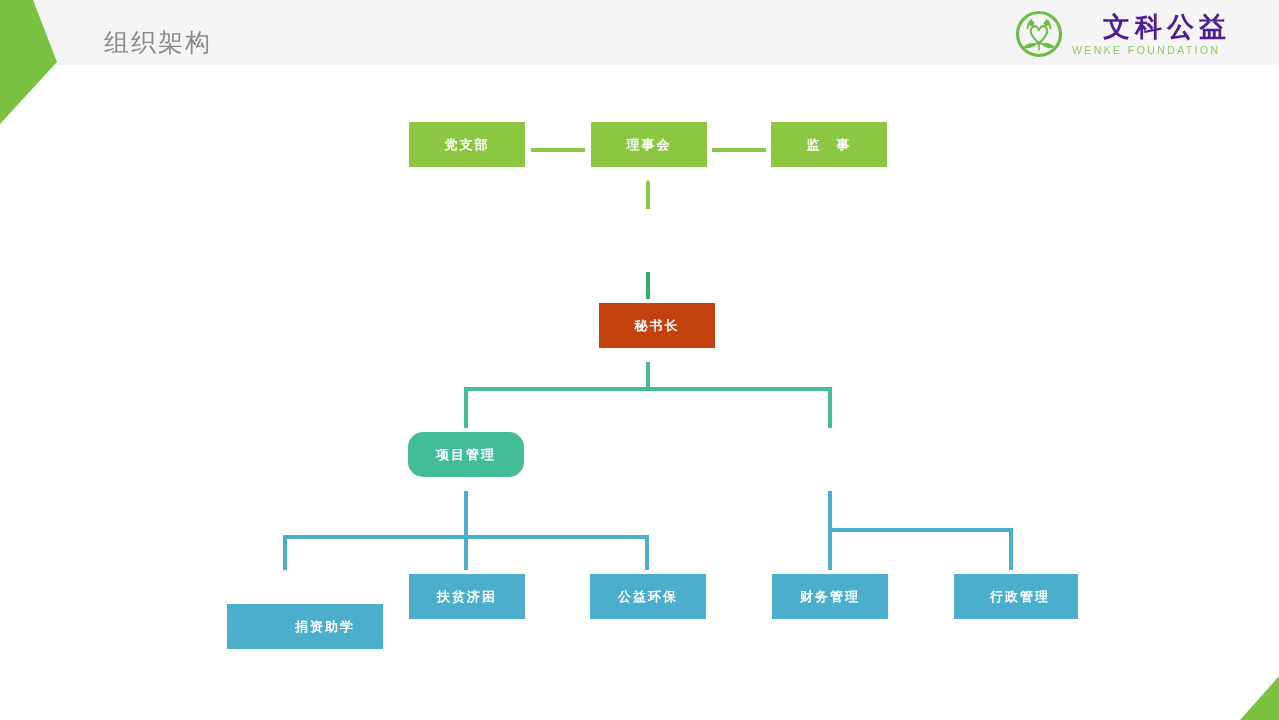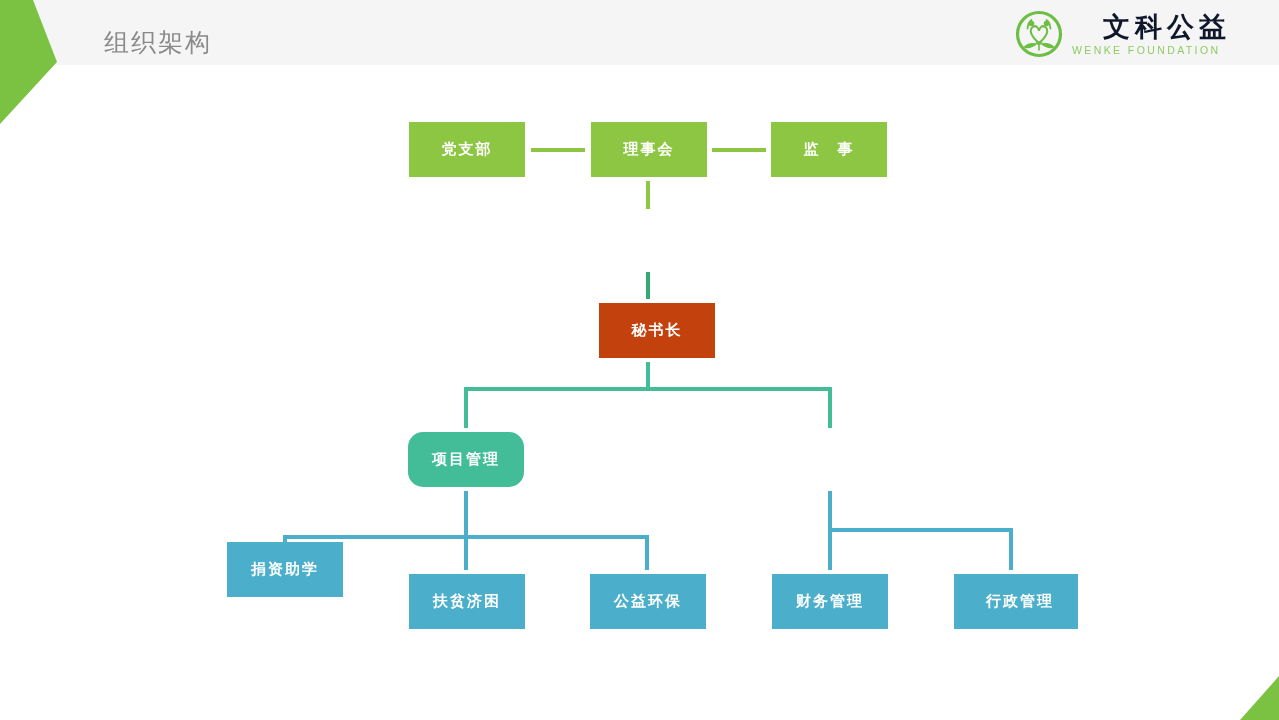--- a/index.html
+++ b/index.html
@@ -9,30 +9,30 @@
     font-family:"Liberation Sans","DejaVu Sans",sans-serif;
   }
   .header{position:absolute;left:0;top:0;width:1279px;height:65px;background:#f5f5f6;}
   .page-title{
     position:absolute;left:104px;top:26px;font-size:25px;color:#8a8a8a;
     letter-spacing:2px;font-weight:400;
   }
   .logo{position:absolute;right:48px;top:6px;height:56px;display:flex;align-items:center;}
   .logo-emblem{width:50px;height:50px;margin-right:8px;}
   .logo-text{display:flex;flex-direction:column;justify-content:center;}
-  .logo-name{font-size:27px;font-weight:bold;color:#0f172a;letter-spacing:5px;line-height:30px;margin-left:31px;}
+  .logo-name{font-size:27px;font-weight:bold;color:#4c1d95;letter-spacing:5px;line-height:30px;margin-left:31px;}
   .logo-sub{font-size:10.5px;color:#8fcb62;letter-spacing:2.4px;margin-top:2px;}
   .deco{position:absolute;pointer-events:none;}
   .deco.tl{left:0;top:0;}
   .deco.br{right:0;bottom:0;}
 
   .node{
-    position:absolute;width:116px;height:55px;
+    position:absolute;width:116px;height:45px;
     display:flex;align-items:center;justify-content:center;
-    color:#ffffff;font-size:15px;font-weight:bold;letter-spacing:2px;
+    color:#ffffff;font-size:13px;font-weight:bold;letter-spacing:2px;
     white-space:pre;
   }
   .node.green{background:#8cc642;}
   .node.dgreen{background:#c2410c;margin-left:8px;}
   .node.teal{background:#43bd97;}
   .node.blue{background:#4baecb;}
 
   .line{position:absolute;}
   .line.green{background:#8cc642;}
   .line.dgreen{background:#35a873;}
@@ -93,19 +93,19 @@
 
   <div class="node green" style="left:409px;top:122px;">党支部</div>
   <div class="node green" style="left:591px;top:122px;">理事会</div>
   <div class="node green" style="left:771px;top:122px;">监　事</div>
 
 
   <div class="node dgreen" style="left:591px;top:303px;">秘书长</div>
 
   <div class="node teal" style="left:408px;top:432px;border-radius:15px;">项目管理</div>
 
-  <div class="node blue" style="left:227px;top:542px;">捐资助学</div>
+  <div class="node blue" style="left:227px;top:604px;padding-left:40px;">捐资助学</div>
   <div class="node blue" style="left:409px;top:574px;">扶贫济困</div>
   <div class="node blue" style="left:590px;top:574px;">公益环保</div>
   <div class="node blue" style="left:772px;top:574px;">财务管理</div>
   <div class="node blue" style="left:954px;top:574px;padding-left:8px;">行政管理</div>
 
 </div>
 
 </body></html>

